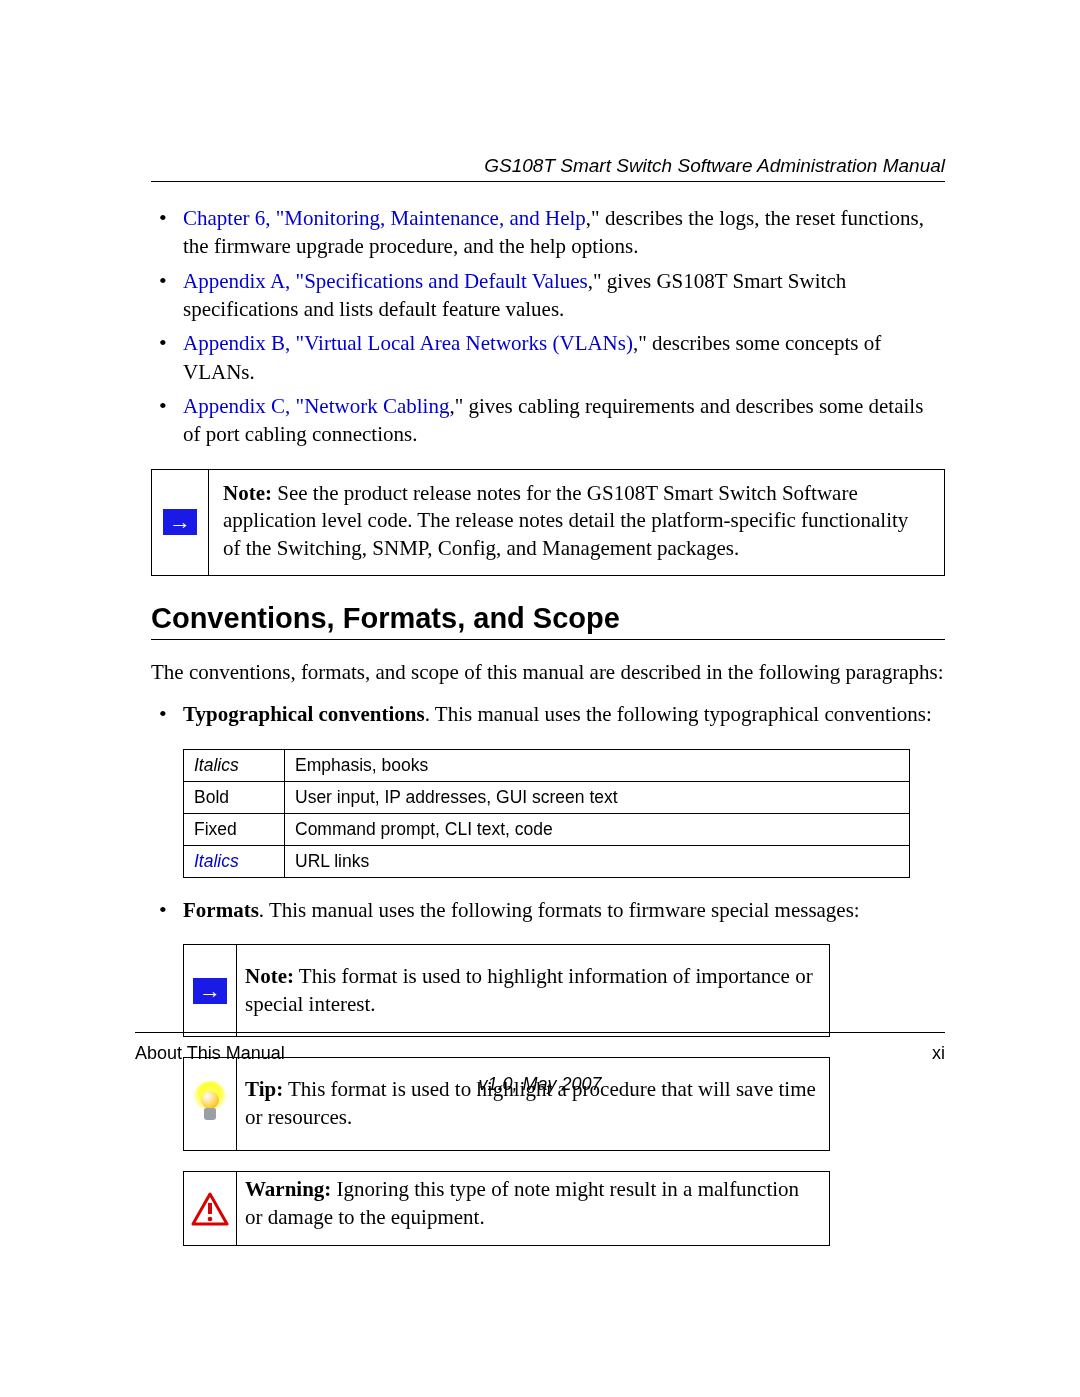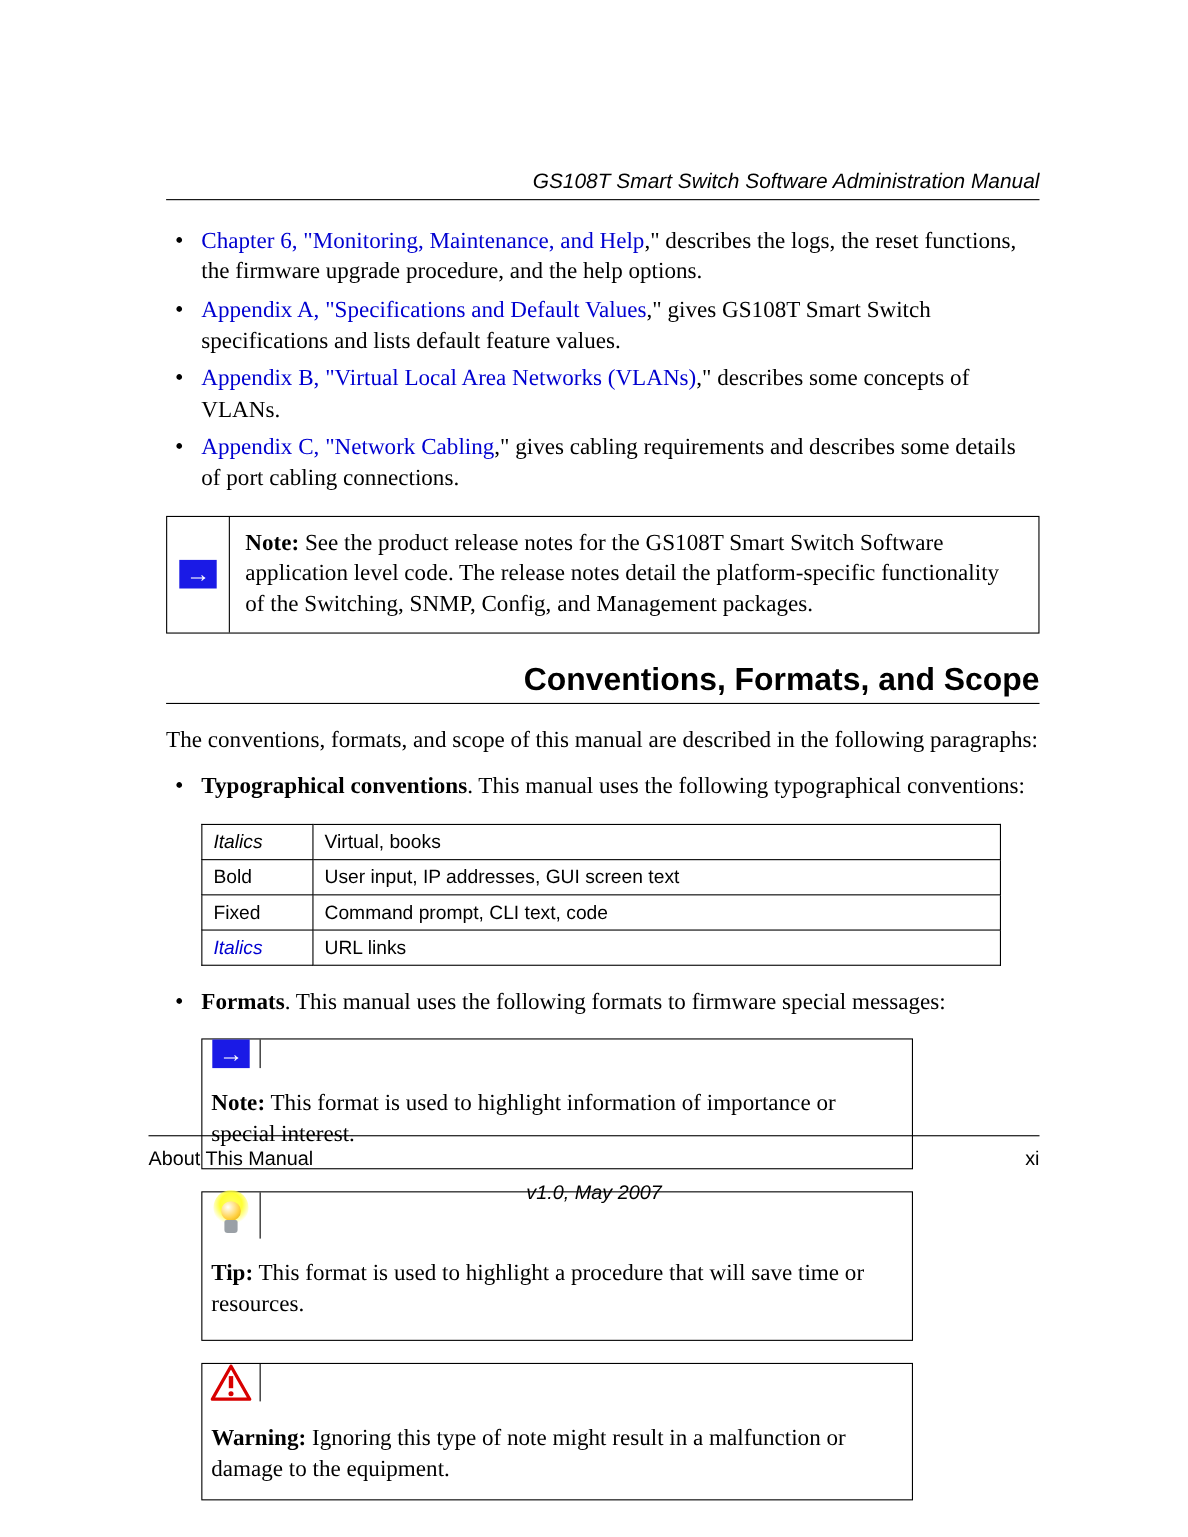--- a/index.html
+++ b/index.html
@@ -71,21 +71,20 @@
     flex: 1;
     padding: 10px 14px 12px 14px;
     line-height: 1.32;
   }
   .note-label { font-weight: bold; }
   h2.section {
     font-family: Arial, Helvetica, sans-serif;
     font-weight: bold;
     font-size: 29px;
     margin: 6px 0 2px 0;
-    text-align: right;
   }
   .para { margin: 18px 0 14px 0; line-height: 1.35; }
   table.conv {
     border-collapse: collapse;
     width: 727px;
     margin: 12px 0 18px 32px;
     font-family: Arial, Helvetica, sans-serif;
     font-size: 17.5px;
   }
   table.conv td {
@@ -97,36 +96,35 @@
     width: 80px;
   }
   .ital { font-style: italic; }
   .bold { font-weight: bold; }
   .fmt-box {
     border: 1.3px solid #000;
     display: flex;
     align-items: flex-start;
     width: 645px;
     margin: 8px 0 20px 32px;
-    flex-direction: column;
   }
   .fmt-box .icon-cell {
     width: 52px;
     border-right: 1.3px solid #000;
     display: flex;
     align-items: center;
     justify-content: center;
     align-self: stretch;
   }
   .fmt-box .text-cell {
     flex: 1;
     padding: 18px 12px 18px 8px;
     line-height: 1.32;
   }
-  .fmt-box.tall .text-cell { padding: 20px 12px 14px 8px; }
+  .fmt-box.tall .text-cell { padding: 4px 12px 14px 8px; }
   .footer {
     position: absolute;
     left: 135px; right: 135px;
     top: 1028px;
   }
   .footer-row {
     display: flex;
     justify-content: space-between;
     font-family: Arial, Helvetica, sans-serif;
     font-size: 18px;
@@ -219,21 +217,21 @@
   <ul class="bullets">
     <li>
       <span class="bold">Typographical conventions</span><span>. This manual uses the following typographical conventions:</span>
     </li>
   </ul>
 
   <table class="conv">
     <tbody>
         <tr>
       <td class="ital">Italics</td>
-      <td>Virtual, books</td>
+      <td>Emphasis, books</td>
     </tr>
     <tr>
       <td>Bold</td>
       <td>User input, IP addresses, GUI screen text</td>
     </tr>
     <tr>
       <td>Fixed</td>
       <td>Command prompt, CLI text, code</td>
     </tr>
     <tr>

